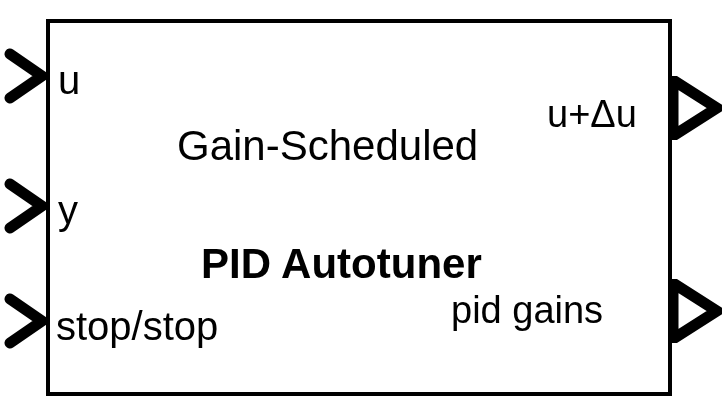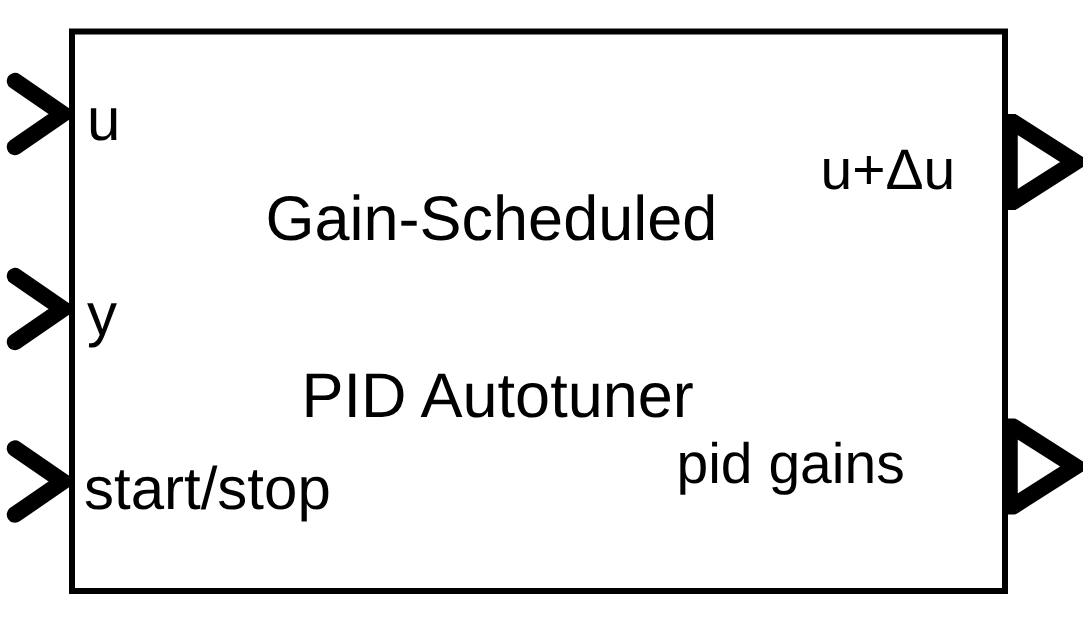--- a/index.html
+++ b/index.html
@@ -91,33 +91,33 @@
       <polyline points="6,6 38,28 6,50" fill="none" stroke="#000000" stroke-width="11" stroke-linecap="round" stroke-linejoin="miter"></polyline>
     </svg>
   </div>
   <div class="label port-label" style="left:58px; top:190px;">y</div>
 
   <div class="in-port" style="left:4px; top:293px;">
     <svg viewBox="0 0 44 56" xmlns="http://www.w3.org/2000/svg">
       <polyline points="6,6 38,28 6,50" fill="none" stroke="#000000" stroke-width="11" stroke-linecap="round" stroke-linejoin="miter"></polyline>
     </svg>
   </div>
-  <div class="label port-label" style="left:56px; top:306px;">start/stop</div>
+  <div class="label port-label" style="left:56px; top:306px;">stop/stop</div>
 
   <div class="out-port" style="left:668px; top:76px;">
     <svg viewBox="0 0 54 64" xmlns="http://www.w3.org/2000/svg">
       <polygon points="5,4 49,32 5,60" fill="none" stroke="#000000" stroke-width="11" stroke-linejoin="miter"></polygon>
     </svg>
   </div>
   <div class="label superscript-label" style="left:536px; top:95px;margin-left:11px;">u+Δu</div>
 
   <div class="out-port" style="left:668px; top:279px;">
     <svg viewBox="0 0 54 64" xmlns="http://www.w3.org/2000/svg">
       <polygon points="5,4 49,32 5,60" fill="none" stroke="#000000" stroke-width="11" stroke-linejoin="miter"></polygon>
     </svg>
   </div>
   <div class="label superscript-label" style="left:451px; top:291px;text-align:right;">pid gains</div>
 
   <div class="label block-title" style="left:177px; top:125px;">Gain-Scheduled</div>
 
-  <div class="label block-title" style="left:201px; top:243px;">PID Autotuner</div>
+  <div class="label block-title" style="left:201px; top:243px;font-weight:bold;">PID Autotuner</div>
 
 </div>
 
 </body></html>

